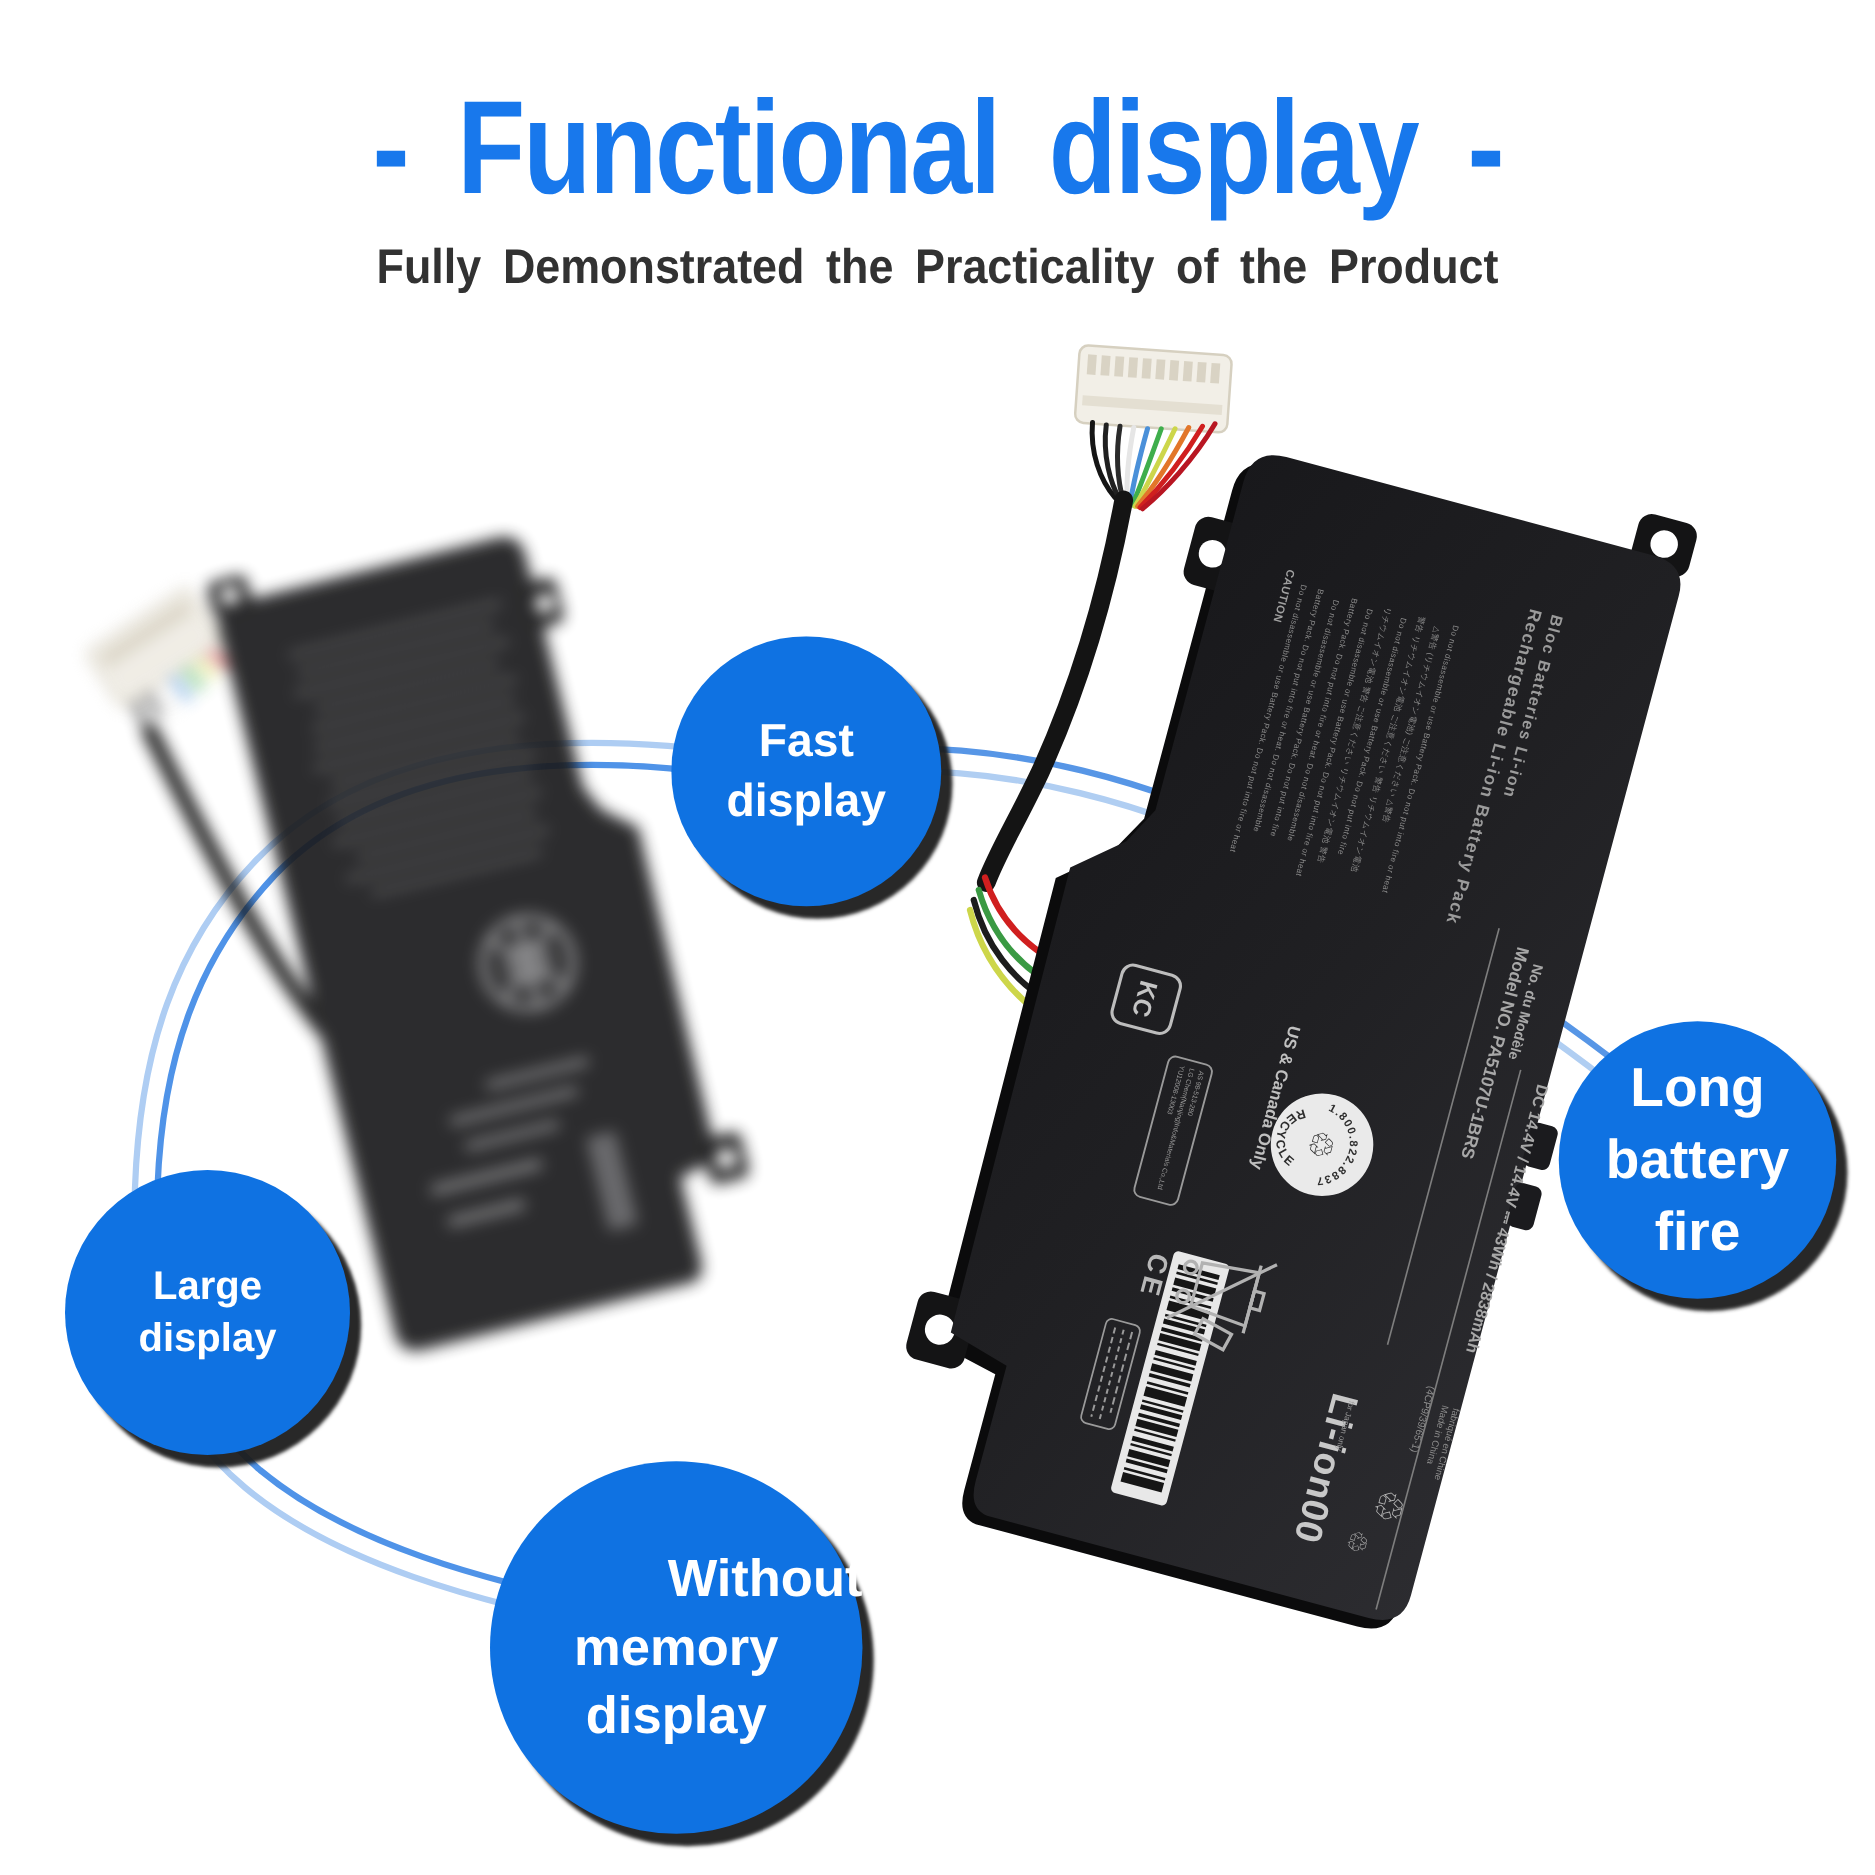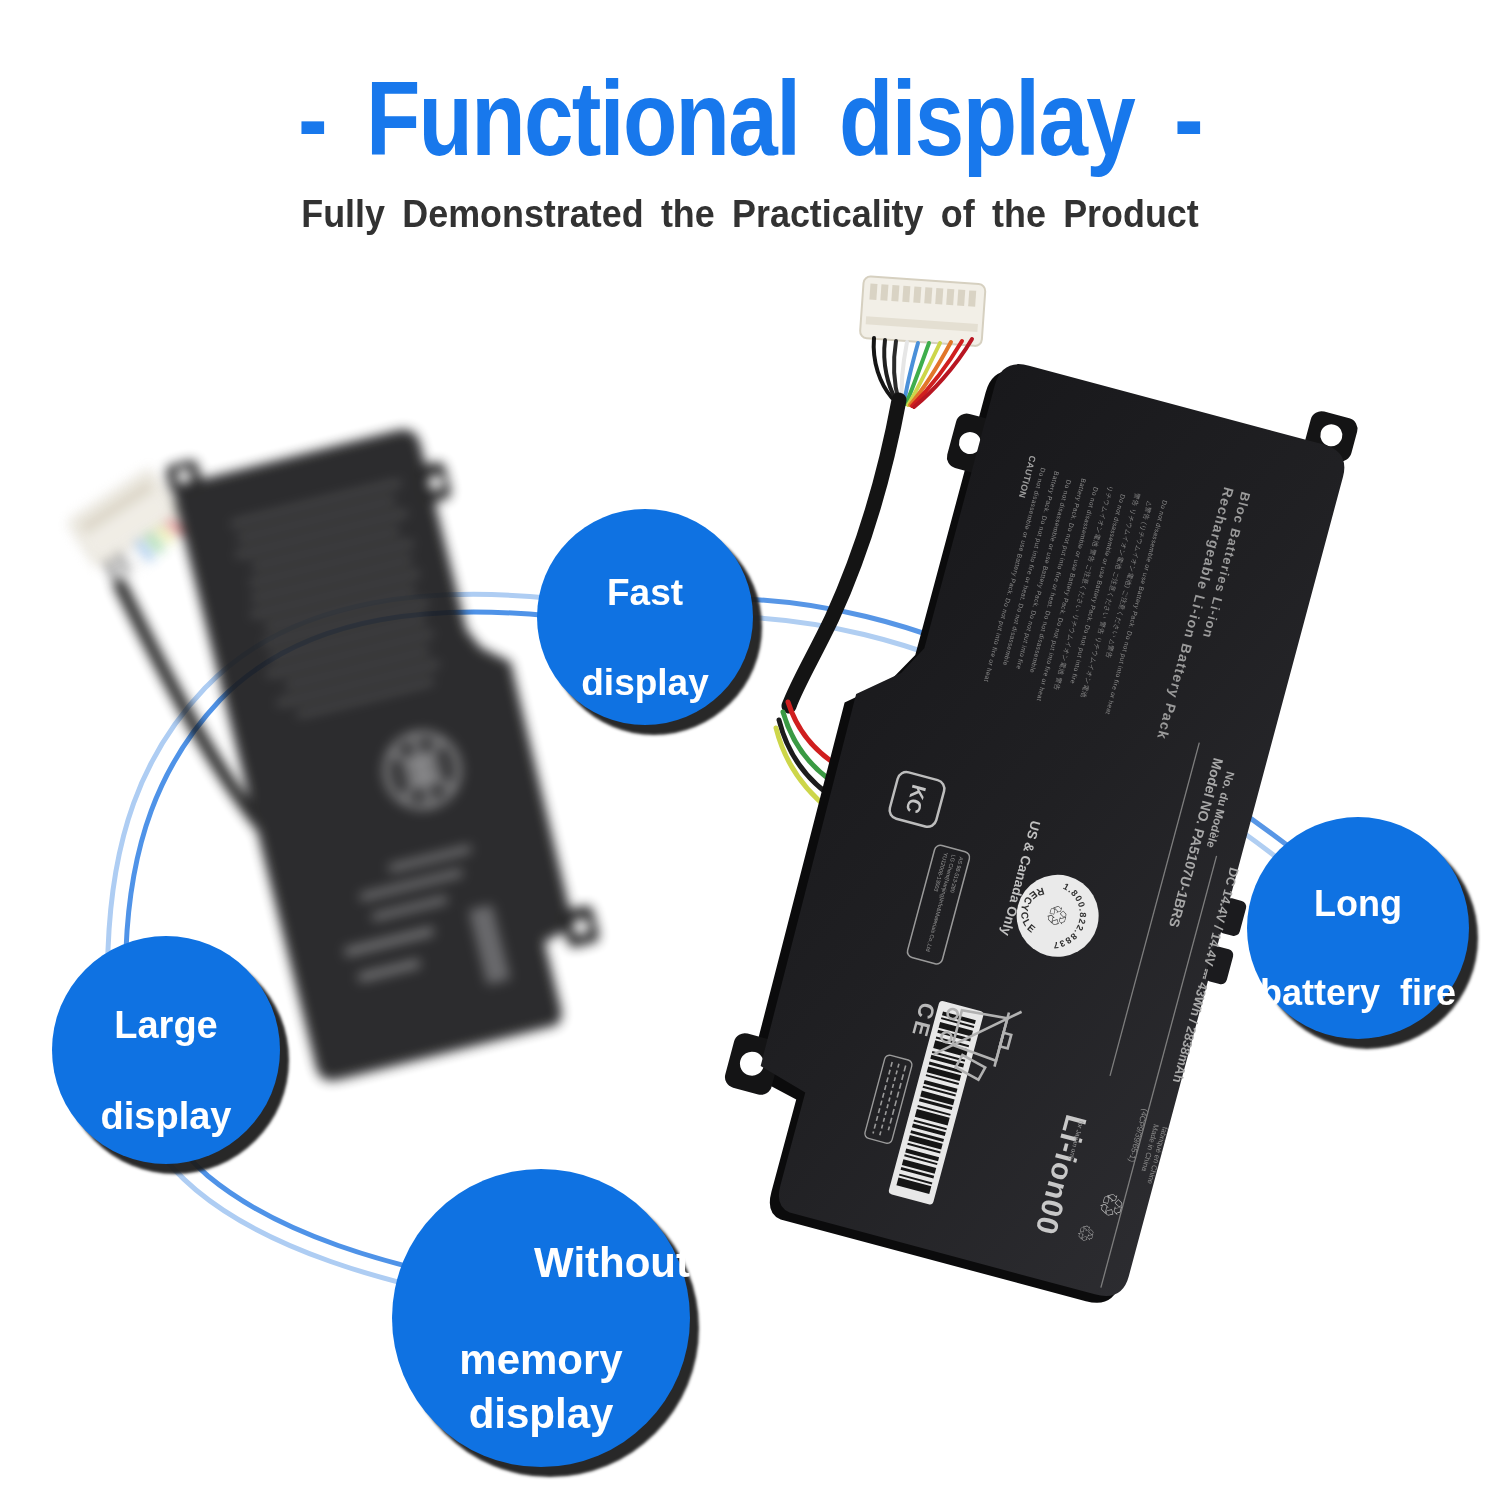--- a/index.html
+++ b/index.html
@@ -10,24 +10,24 @@
          font-size:106px;font-weight:800;color:#1878ec;letter-spacing:-2px;word-spacing:20px;
          transform:scaleX(.84);white-space:nowrap;}
   .subtitle{position:absolute;left:0;top:192px;width:100%;text-align:center;
          font-size:39px;font-weight:700;color:#323232;word-spacing:8px;
          transform:scaleX(.92);white-space:nowrap;}
   
   .bubble{position:absolute;border-radius:50%;background:#0f72e2;color:#ffffff;
           display:flex;flex-direction:column;align-items:center;justify-content:center;
           text-align:center;font-weight:700;line-height:1.3;
           box-shadow:9px 10px 3px rgba(28,28,28,.95);}
-  .bubble span{display:block;margin-top:42px;}
+  .bubble span{display:block;}
   #b-fast   {left:537px;top:509px;width:216px;height:216px;font-size:37px;}
-  #b-long   {left:1247px;top:817px;width:222px;height:222px;font-size:36px;word-spacing:10px;}
-  #b-large  {left:52px;top:936px;width:228px;height:228px;font-size:38px;}
+  #b-long   {left:1247px;top:817px;width:222px;height:222px;font-size:44px;word-spacing:10px;}
+  #b-large  {left:52px;top:936px;width:228px;height:228px;font-size:32px;}
   #b-without{left:392px;top:1169px;width:298px;height:298px;font-size:42px;word-spacing:10px;align-items:flex-end;}
   svg text{font-family:"Liberation Sans","DejaVu Sans",sans-serif;}
 </style>
 </head>
 <body>
 
 <div id="canvas">
 
   <svg width="1500" height="1500" viewBox="0 0 1500 1500" style="position:absolute;left:0;top:0;">
 

